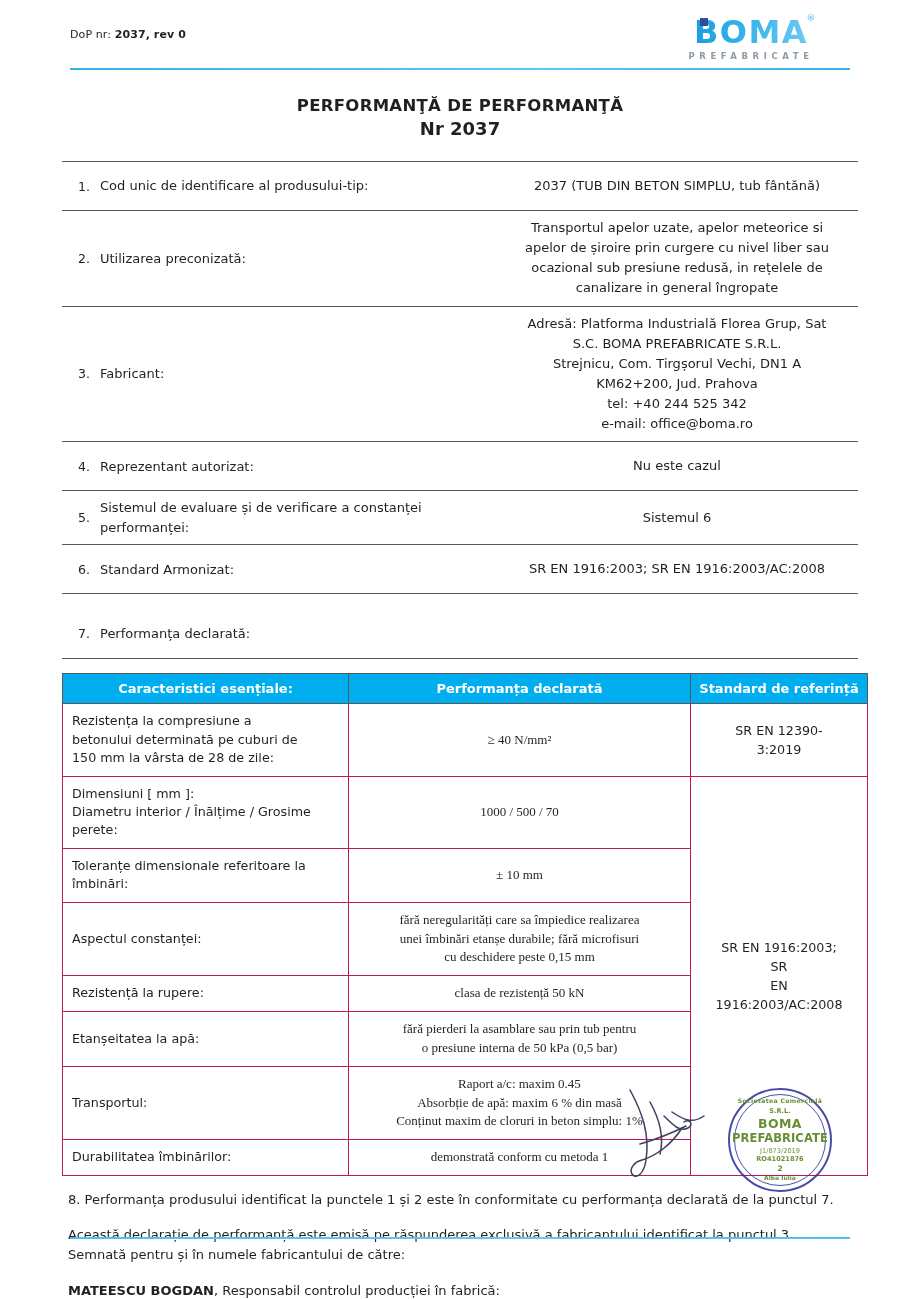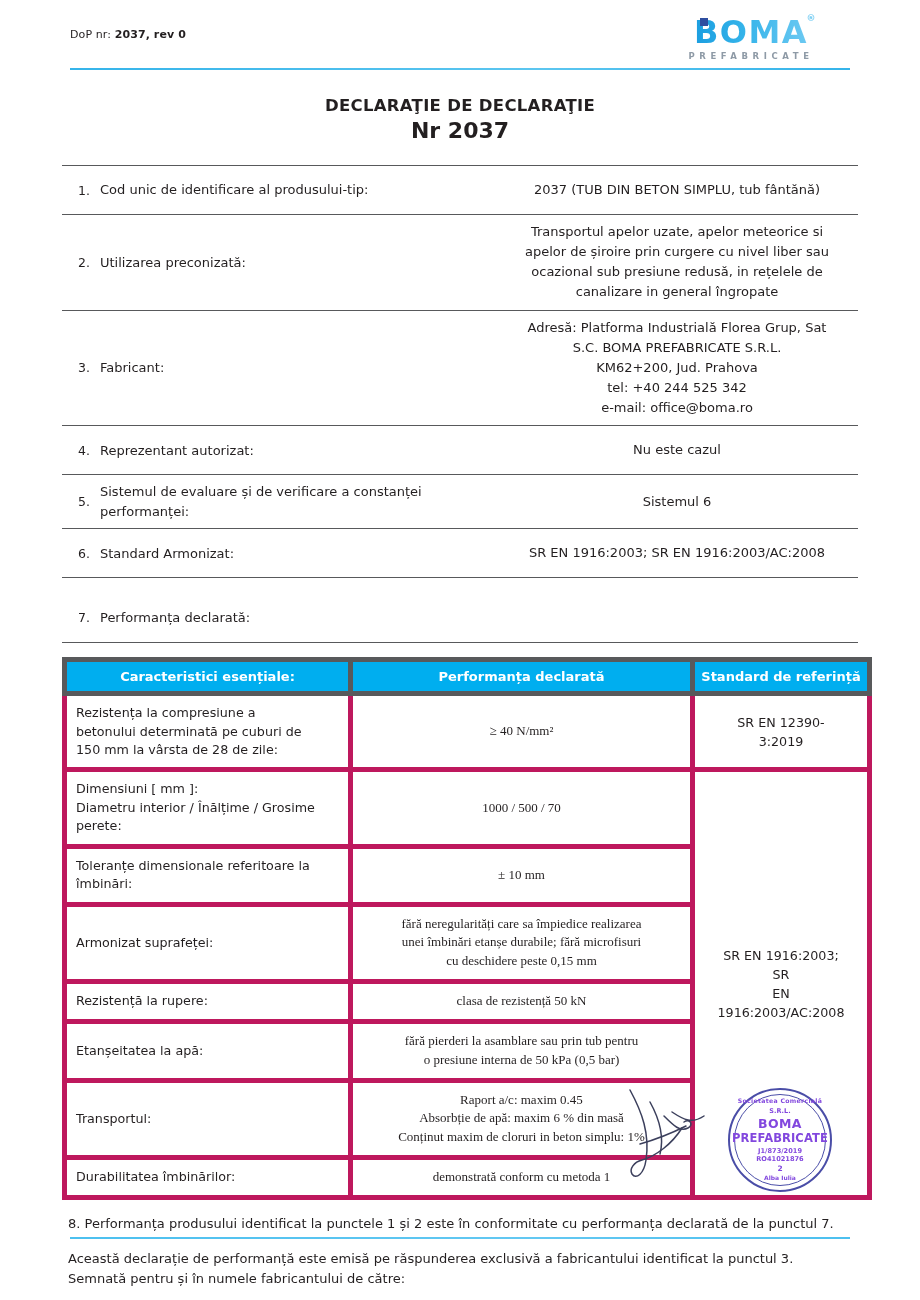--- a/index.html
+++ b/index.html
@@ -100,21 +100,21 @@
   .title-block {
     text-align: center;
     margin-top: 26px;
   }
   .title-main {
     font-size: 16.5px;
     font-weight: 700;
     letter-spacing: .3px;
   }
   .title-sub {
-    font-size: 22px;
+    font-size: 18px;
     font-weight: 700;
     margin-top: 3px;
   }
 
   
   .items {
     margin-top: 22px;
     border-top: 1px solid #58595b;
   }
   .item {
@@ -162,21 +162,21 @@
   .spacer-7 { height: 14px; }
 
   
   .perf-table {
     width: 805px;
     margin: 14px auto 0 auto;
     border-collapse: collapse;
     table-layout: fixed;
   }
   .perf-table th, .perf-table td {
-    border: 5px solid #be185d;
+    border: 1px solid #be185d;
     vertical-align: middle;
   }
   .perf-table thead th {
     background: #00aeef;
     color: #ffffff;
     font-size: 13px;
     font-weight: 700;
     text-align: center;
     padding: 7px 4px;
     border-color: #58595b;
@@ -229,21 +229,21 @@
     height: 110px;
   }
   .stamp {
     position: absolute;
     left: 108px;
     top: 12px;
     width: 104px;
     height: 104px;
     border-radius: 50%;
     border: 2.4px solid #2b2f98;
-    color: #6d28d9;
+    color: #4d7c0f;
     text-align: center;
     opacity: .85;
     box-sizing: border-box;
   }
   .stamp-inner {
     position: absolute;
     left: 4px; top: 4px; right: 4px; bottom: 4px;
     border-radius: 50%;
     border: 1px solid #2b2f98;
   }
@@ -272,21 +272,21 @@
     position: absolute;
     top: 41px; left: 0; right: 0;
     font-size: 11.5px;
     font-weight: 800;
     letter-spacing: .1px;
   }
   .stamp-reg1 {
     position: absolute;
     top: 57px; left: 0; right: 0;
     font-size: 6.6px;
-    font-weight: 700;
+    font-weight: 400;
   }
   .stamp-reg2 {
     position: absolute;
     top: 65px; left: 0; right: 0;
     font-size: 6.6px;
     font-weight: 700;
   }
   .stamp-num {
     position: absolute;
     top: 74px; left: 0; right: 0;
@@ -315,21 +315,21 @@
         <span class="logo-dot"></span>
         <span>BOMA</span>
         <span class="logo-reg">®</span>
       </div>
       <div class="logo-sub">PREFABRICATE</div>
     </div>
   </div>
   <div class="rule-top"></div>
 
   <div class="title-block">
-    <div class="title-main">DECLARAŢIE DE DECLARAŢIE</div>
+    <div class="title-main">PERFORMANŢĂ DE PERFORMANŢĂ</div>
     <div class="title-sub">Nr 2037</div>
   </div>
 
   <div class="items">
 
     <div class="item">
       <div class="item-num">1.</div>
       <div class="item-label">Cod unic de identificare al produsului-tip:</div>
       <div class="item-value">
         <span class="line">2037 (TUB DIN BETON SIMPLU, tub fântănă)</span>
@@ -346,20 +346,21 @@
         <span class="line">canalizare in general îngropate</span>
       </div>
     </div>
 
     <div class="item">
       <div class="item-num">3.</div>
       <div class="item-label">Fabricant:</div>
       <div class="item-value">
         <span class="line">Adresă: Platforma Industrială Florea Grup, Sat</span>
         <span class="line">S.C. BOMA PREFABRICATE S.R.L.</span>
+        <span class="line">Strejnicu, Com. Tirgșorul Vechi, DN1 A</span>
         <span class="line">KM62+200, Jud. Prahova</span>
         <span class="line">tel: +40 244 525 342</span>
         <span class="line">e-mail: office@boma.ro</span>
       </div>
     </div>
 
     <div class="item">
       <div class="item-num">4.</div>
       <div class="item-label">Reprezentant autorizat:</div>
       <div class="item-value">
@@ -439,21 +440,21 @@
           <span class="line">Toleranțe dimensionale referitoare la</span>
           <span class="line">îmbinări:</span>
         </td>
         <td class="c2">
           <span class="line">± 10 mm</span>
         </td>
       </tr>
 
       <tr>
         <td class="c1">
-          <span class="line">Armonizat suprafeței:</span>
+          <span class="line">Aspectul constanței:</span>
         </td>
         <td class="c2">
           <span class="line">fără neregularități care sa împiedice realizarea</span>
           <span class="line">unei îmbinări etanșe durabile; fără microfisuri</span>
           <span class="line">cu deschidere peste 0,15 mm</span>
         </td>
       </tr>
 
       <tr>
         <td class="c1">

